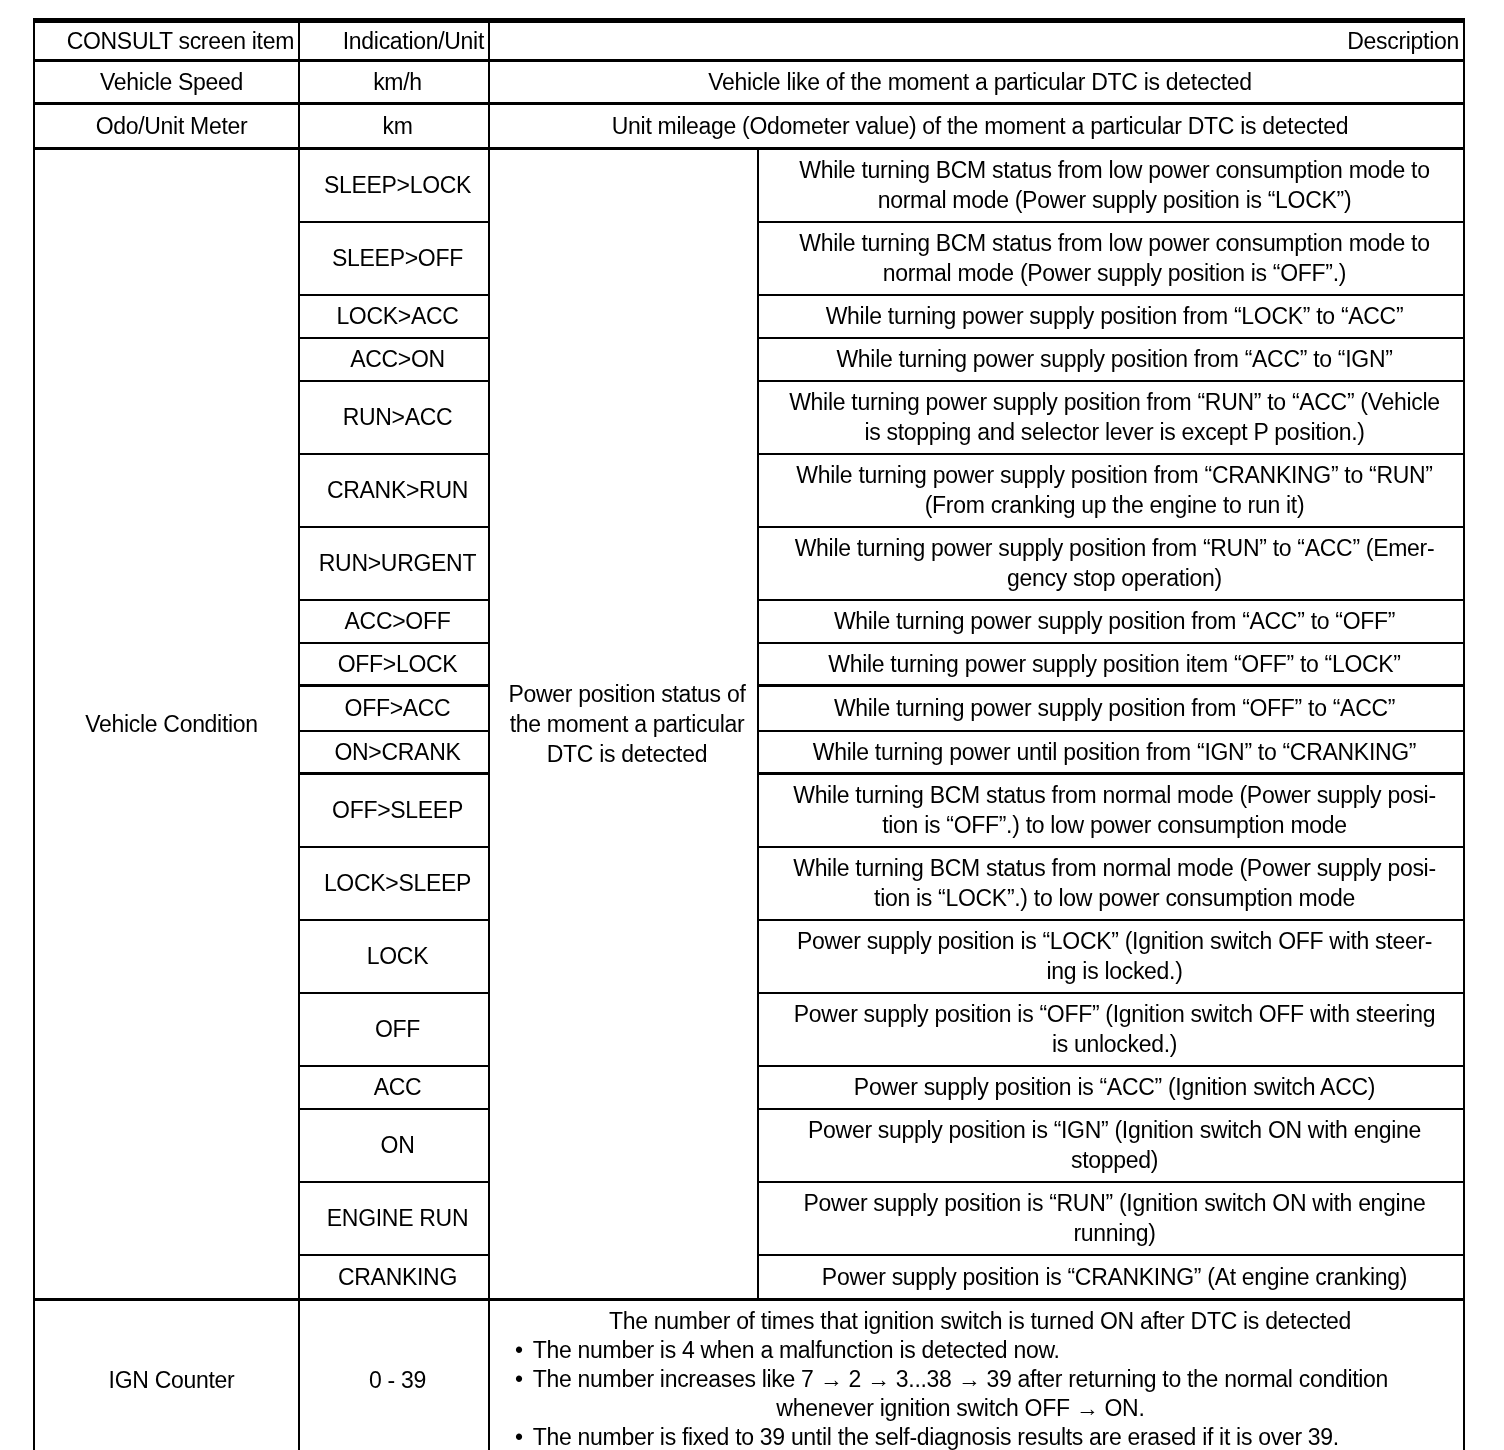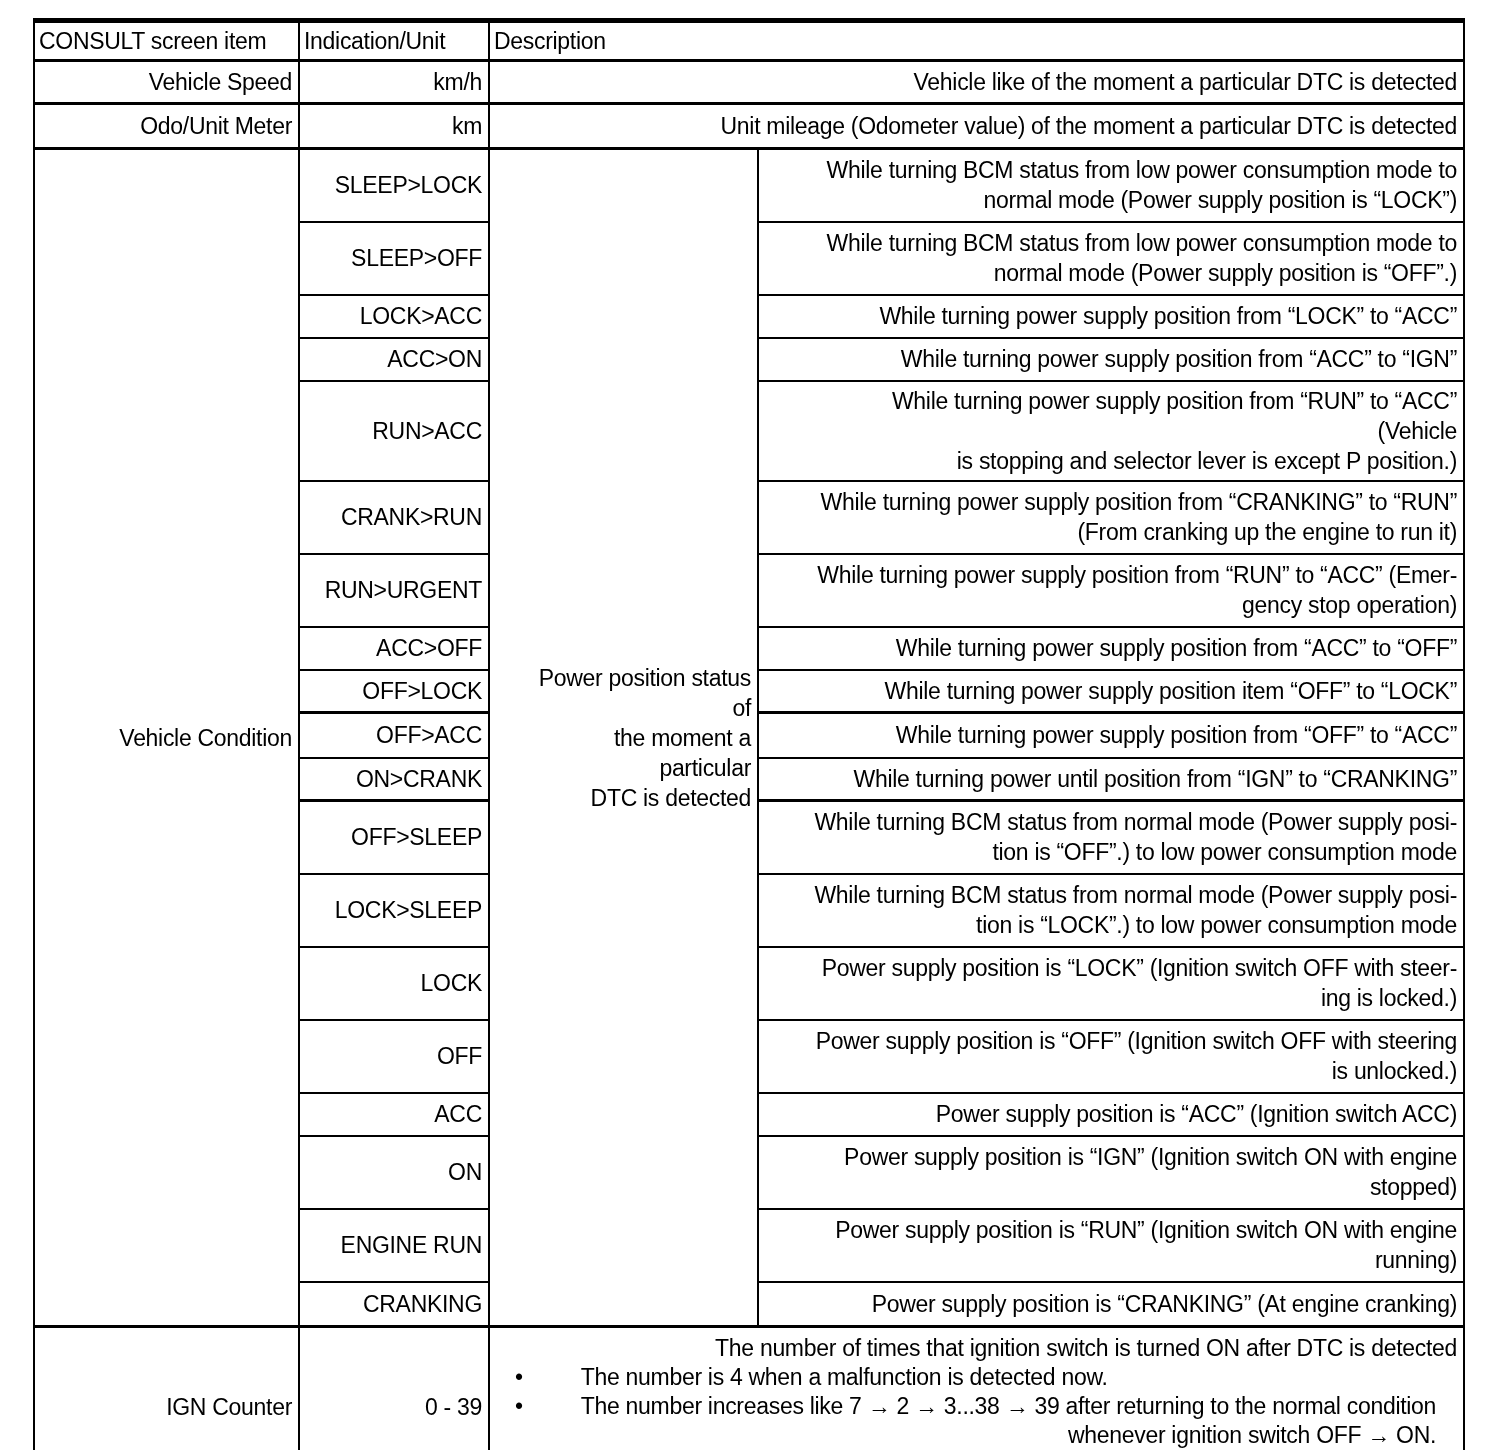--- a/index.html
+++ b/index.html
@@ -10,32 +10,32 @@
   }
   table.doc {
     border-collapse:collapse; table-layout:fixed;
     margin:18px 0 0 33px; width:1430px;
     font-size:23px; letter-spacing:-0.3px; line-height:30px;
     border-top:5px solid #000; border-bottom:7px solid #000;
   }
   td, th {
     border:2px solid #000; vertical-align:middle;
     padding:4px 6px 4px 13px; font-weight:400; overflow:hidden;
-    text-align:right;
+    text-align:center;
   }
-  th { text-align:left; padding:2px 4px; }
+  th { text-align:right; padding:2px 4px; }
   td.c1 { padding-left:16px; }
   tr.tb td, tr.tb th { border-bottom-width:3px; }
   tr.ign td { border-top-width:3px; }
   tr.rh  { height:40px; }
   tr.r1  { height:43px; }
   tr.r1b { height:45px; }
   tr.r2  { height:73px; }
   tr.rig { height:150px; }
-  .pre { white-space:pre-line;padding-left:48px; }
+  .pre { white-space:pre-line; }
   .ign-cell { line-height:29px; padding-top:6px; padding-bottom:6px; }
   .bullet { display:flex; gap:10px; padding-left:12px; align-items:flex-start; }
   .dot { flex:0 0 auto; }
 </style>
 </head>
 <body>
 
 <table class="doc">
   <colgroup>
     <col style="width:265px">

